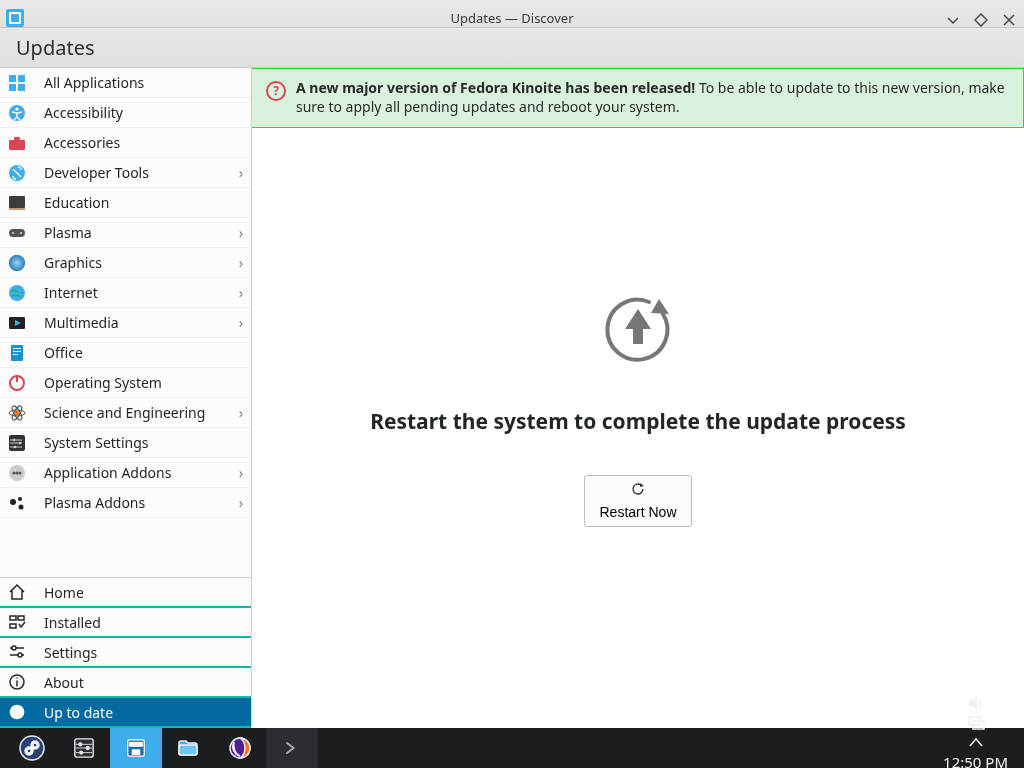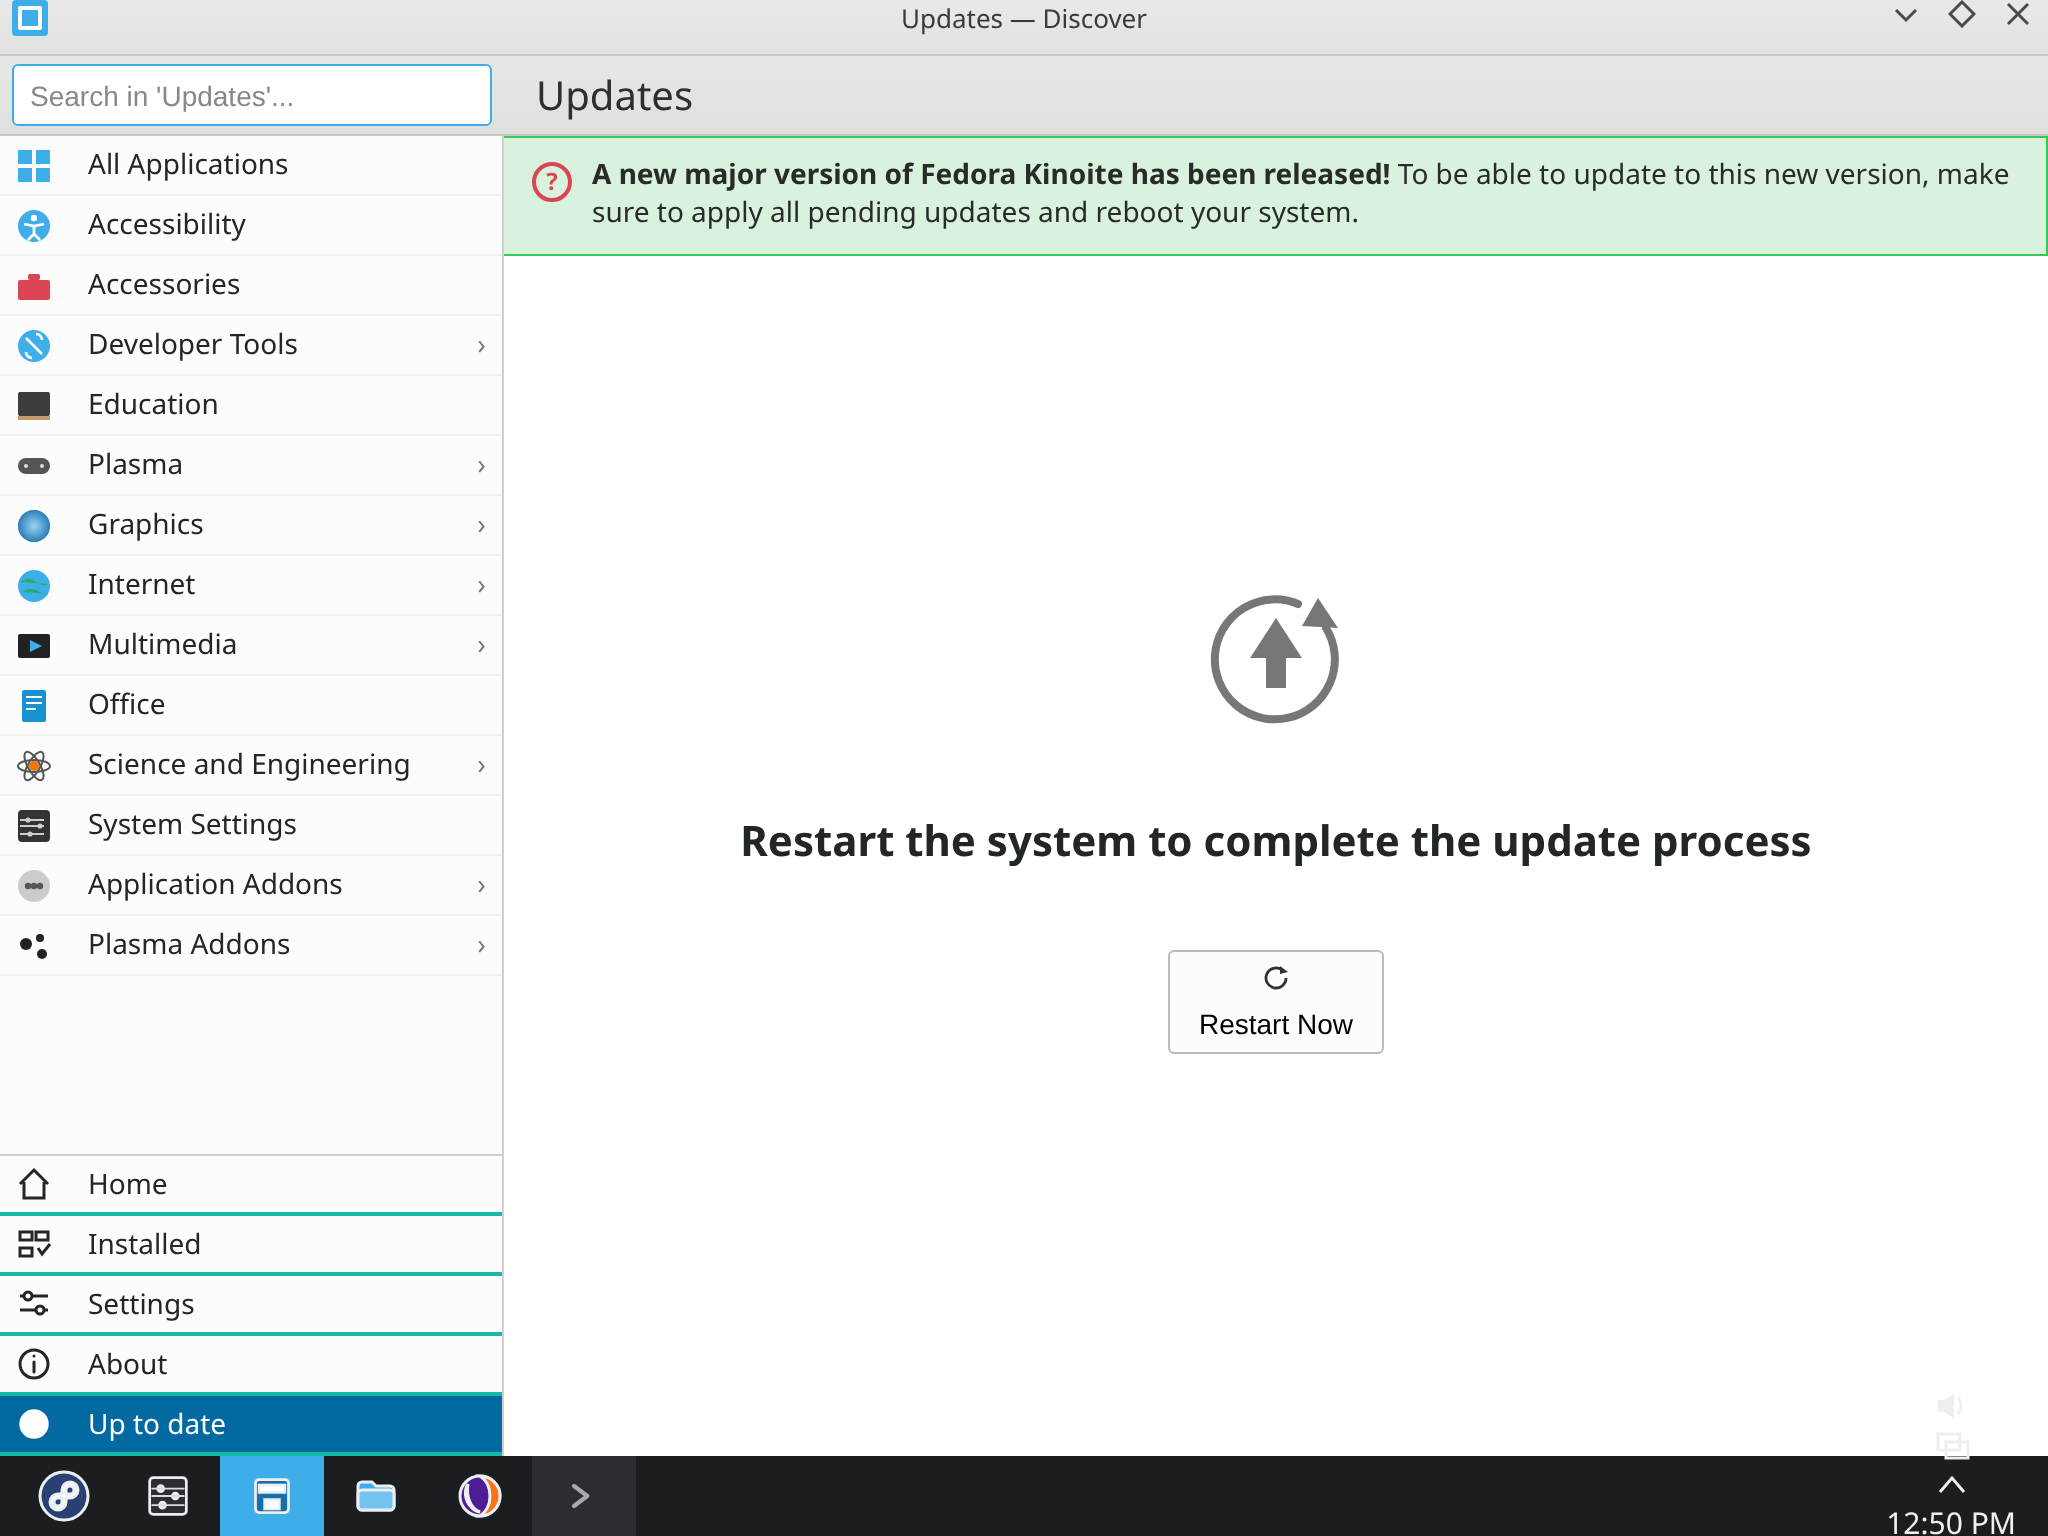--- a/index.html
+++ b/index.html
@@ -1,19 +1,19 @@
 <!DOCTYPE html>
 <html><head>
 <meta charset="utf-8">
 <style>
   * { box-sizing: border-box; margin: 0; padding: 0; }
   html, body { width: 1024px; height: 768px; overflow: hidden; font-family: "Noto Sans", "Segoe UI", Arial, sans-serif; font-size: 14px; color: #232629; background: #fff; }
 
   
-  .titlebar { height: 28px; background: linear-gradient(#e9e9e8,#e1e1e0); border-bottom: 1px solid #c8c8c7; display: flex; align-items: flex-start; padding: 0 6px; }
+  .titlebar { height: 28px; background: linear-gradient(#e9e9e8,#e1e1e0); border-bottom: 1px solid #c8c8c7; display: flex; align-items: flex-end; padding: 0 6px; }
   .titlebar .app-ic { width: 18px; height: 18px; background:#3daee9; border-radius:2px; position:relative; margin-right:6px; }
   .titlebar .app-ic::before{content:"";position:absolute;inset:3px;border:2px solid #fff;border-radius:1px;}
   .titlebar .title { position:absolute; left:0; right:0; text-align:center; font-size:13px; color:#3a3a3a; pointer-events:none;}
   .titlebar .win-controls { margin-left:auto; display:flex; gap:12px; color:#5a5a5a;}
   .titlebar .win-controls span { width:16px; text-align:center; cursor:default;}
   .titlebar .win-controls svg{width:14px;height:14px;stroke:#4a4a4a;fill:none;stroke-width:1.5;}
 
   
   .header { height: 40px; background: linear-gradient(#e7e7e6,#e0e0df); border-bottom:1px solid #c8c8c7; display:flex; }
   .header .search-wrap { width:252px; padding:4px 6px; }
@@ -84,23 +84,20 @@
       </span>
     <span>
         <svg viewBox="0 0 14 14">
           <path d="M2 2 L12 12 M12 2 L2 12"></path>
         </svg>
       </span>
   </div>
 </div>
 
 <div class="header">
-  <div class="search-wrap">
-    <input class="search" placeholder="Search in 'Updates'..." style="">
-  </div>
   <div class="heading">Updates</div>
 </div>
 
 <div class="body">
 
   <div class="sidebar">
     <div class="side-scroll">
 
       <div class="side-item">
         <span class="ic">
@@ -213,20 +210,29 @@
             <svg viewBox="0 0 18 18">
               <rect x="3" y="1" width="12" height="16" rx="1" fill="#1793d1"></rect>
               <rect x="5" y="4" width="8" height="1" fill="#fff"></rect>
               <rect x="5" y="7" width="8" height="1" fill="#fff"></rect>
               <rect x="5" y="10" width="5" height="1" fill="#fff"></rect>
             </svg>
           </span>
         <span>Office</span>
       </div>
 
+      <div class="side-item">
+        <span class="ic">
+            <svg viewBox="0 0 18 18">
+              <circle cx="9" cy="9" r="7" fill="none" stroke="#da4453" stroke-width="2"></circle>
+              <rect x="8" y="2" width="2" height="6" fill="#da4453"></rect>
+            </svg>
+          </span>
+        <span>Operating System</span>
+      </div>
 
       <div class="side-item">
         <span class="ic">
             <svg viewBox="0 0 18 18">
               <circle cx="9" cy="9" r="2.5" fill="#f67400"></circle>
               <ellipse cx="9" cy="9" rx="8" ry="3" fill="none" stroke="#555" stroke-width="1"></ellipse>
               <ellipse cx="9" cy="9" rx="8" ry="3" fill="none" stroke="#555" stroke-width="1" transform="rotate(60 9 9)"></ellipse>
               <ellipse cx="9" cy="9" rx="8" ry="3" fill="none" stroke="#555" stroke-width="1" transform="rotate(-60 9 9)"></ellipse>
             </svg>
           </span>

